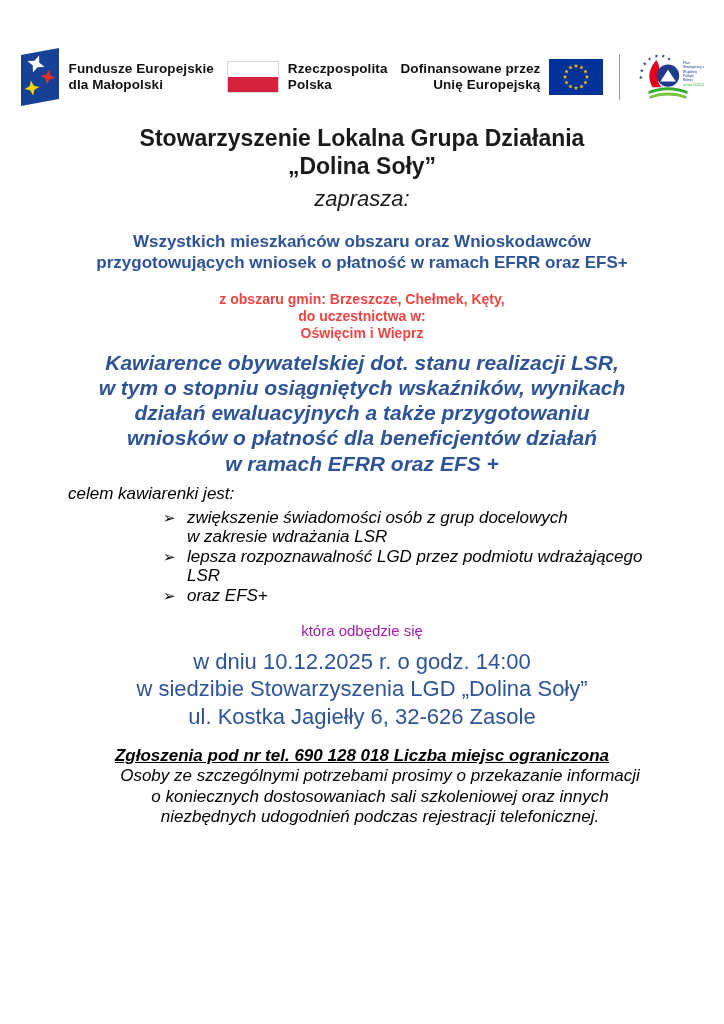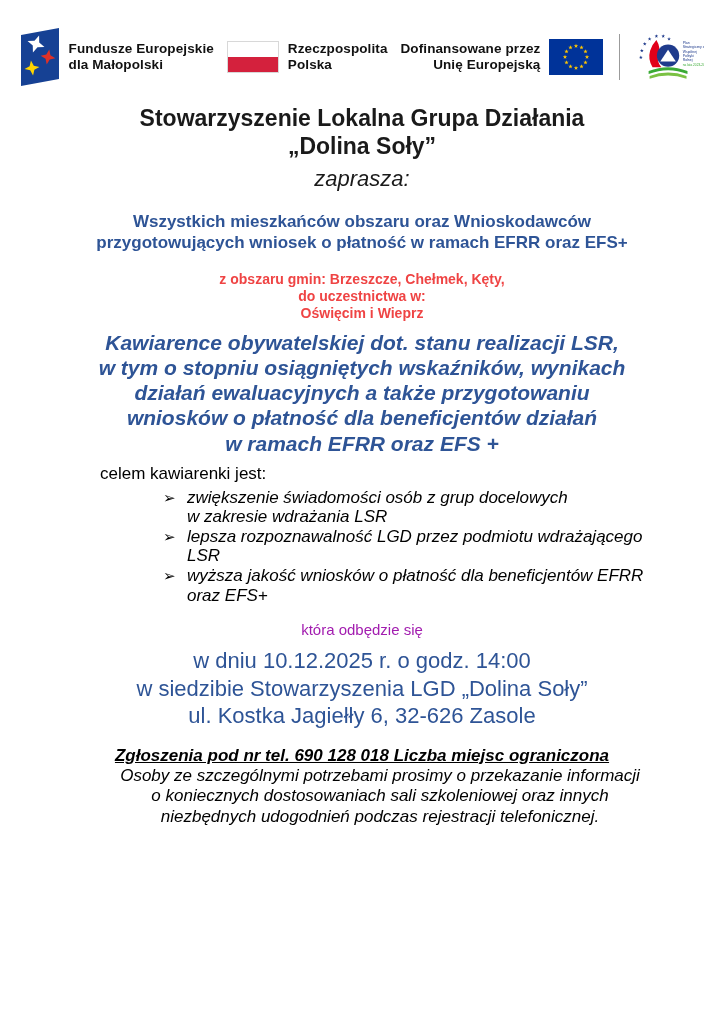--- a/index.html
+++ b/index.html
@@ -1,36 +1,36 @@
 <!DOCTYPE html>
 <html lang="pl"><head>
 <meta charset="utf-8">
 <style>
   html,body{margin:0;padding:0;}
   body{width:724px;height:1024px;background:#ffffff;font-family:"Liberation Sans",sans-serif;color:#000;}
-  .page{position:relative;width:724px;height:848px;overflow:hidden;box-sizing:border-box;padding-top:24px;}
+  .page{position:relative;width:724px;height:848px;overflow:hidden;box-sizing:border-box;padding-top:44px;}
 
   
   .header{display:flex;align-items:center;justify-content:center;gap:13px;height:66px;}
   .logo{display:flex;align-items:center;gap:9px;}
   .logo-caption{font-size:13.5px;font-weight:700;color:#111;line-height:1.2;letter-spacing:0.1px;}
   .logo-caption.right{text-align:right;}
   .divider{width:1px;height:46px;background:#9b9b9b;margin:0 3px;}
   .pl-flag{width:52px;height:32px;border:1px solid #d8d8d8;box-sizing:border-box;display:flex;flex-direction:column;}
   .pl-flag .w{flex:1;background:#ffffff;}
   .pl-flag .r{flex:1;background:#D4213D;}
 
   
   .center{text-align:center;}
   .title{margin-top:14px;font-size:23px;font-weight:700;line-height:1.22;color:#1a1a1a;}
   .invitation{margin-top:6px;font-size:22px;font-style:italic;color:#1a1a1a;}
   .audience{margin-top:19px;font-size:17px;font-weight:700;color:#2E5496;line-height:1.25;}
   .area{margin-top:17px;font-size:14px;font-weight:700;color:#ef4444;line-height:1.22;}
   .event{margin-top:8px;font-size:21px;font-weight:700;font-style:italic;color:#2E5496;line-height:1.2;}
-  .goals-intro{margin-top:8px;margin-left:100px;font-size:17px;text-align:left;}
+  .goals-intro{margin-top:8px;margin-left:68px;font-size:17px;font-style:italic;text-align:left;}
   .goals{margin-top:4px;margin-left:163px;text-align:left;}
   .goal{display:flex;gap:10px;font-size:17px;font-style:italic;line-height:1.15;}
   .goal .bullet{font-style:normal;font-size:15px;flex:0 0 14px;padding-top:1px;}
   .when-intro{margin-top:16px;font-size:15px;color:#a21caf;}
   .when{margin-top:9px;font-size:22px;font-weight:400;color:#2E5496;line-height:1.25;}
   .signup{margin-top:16px;font-size:17px;font-weight:700;font-style:italic;text-decoration:underline;color:#000;}
   .accessibility{font-size:17px;font-style:italic;line-height:1.22;color:#000;margin-left:36px;}
 
   
   .footer{margin-top:44px;display:flex;flex-direction:column;align-items:center;}
@@ -164,21 +164,20 @@
     <div class="goal">
       <span class="bullet">➢</span>
       <span>
         <div>lepsza rozpoznawalność LGD przez podmiotu wdrażającego</div>
         <div>LSR</div>
       </span>
     </div>
     <div class="goal">
       <span class="bullet">➢</span>
       <span>
-        <div>wyższa jakość wniosków o płatność dla beneficjentów EFRR</div>
         <div>oraz EFS+</div>
       </span>
     </div>
   </div>
 
   <div class="when-intro center">która odbędzie się</div>
 
   <div class="when center">
     <div>w dniu 10.12.2025 r. o godz. 14:00</div>
     <div>w siedzibie Stowarzyszenia LGD „Dolina Soły”</div>

